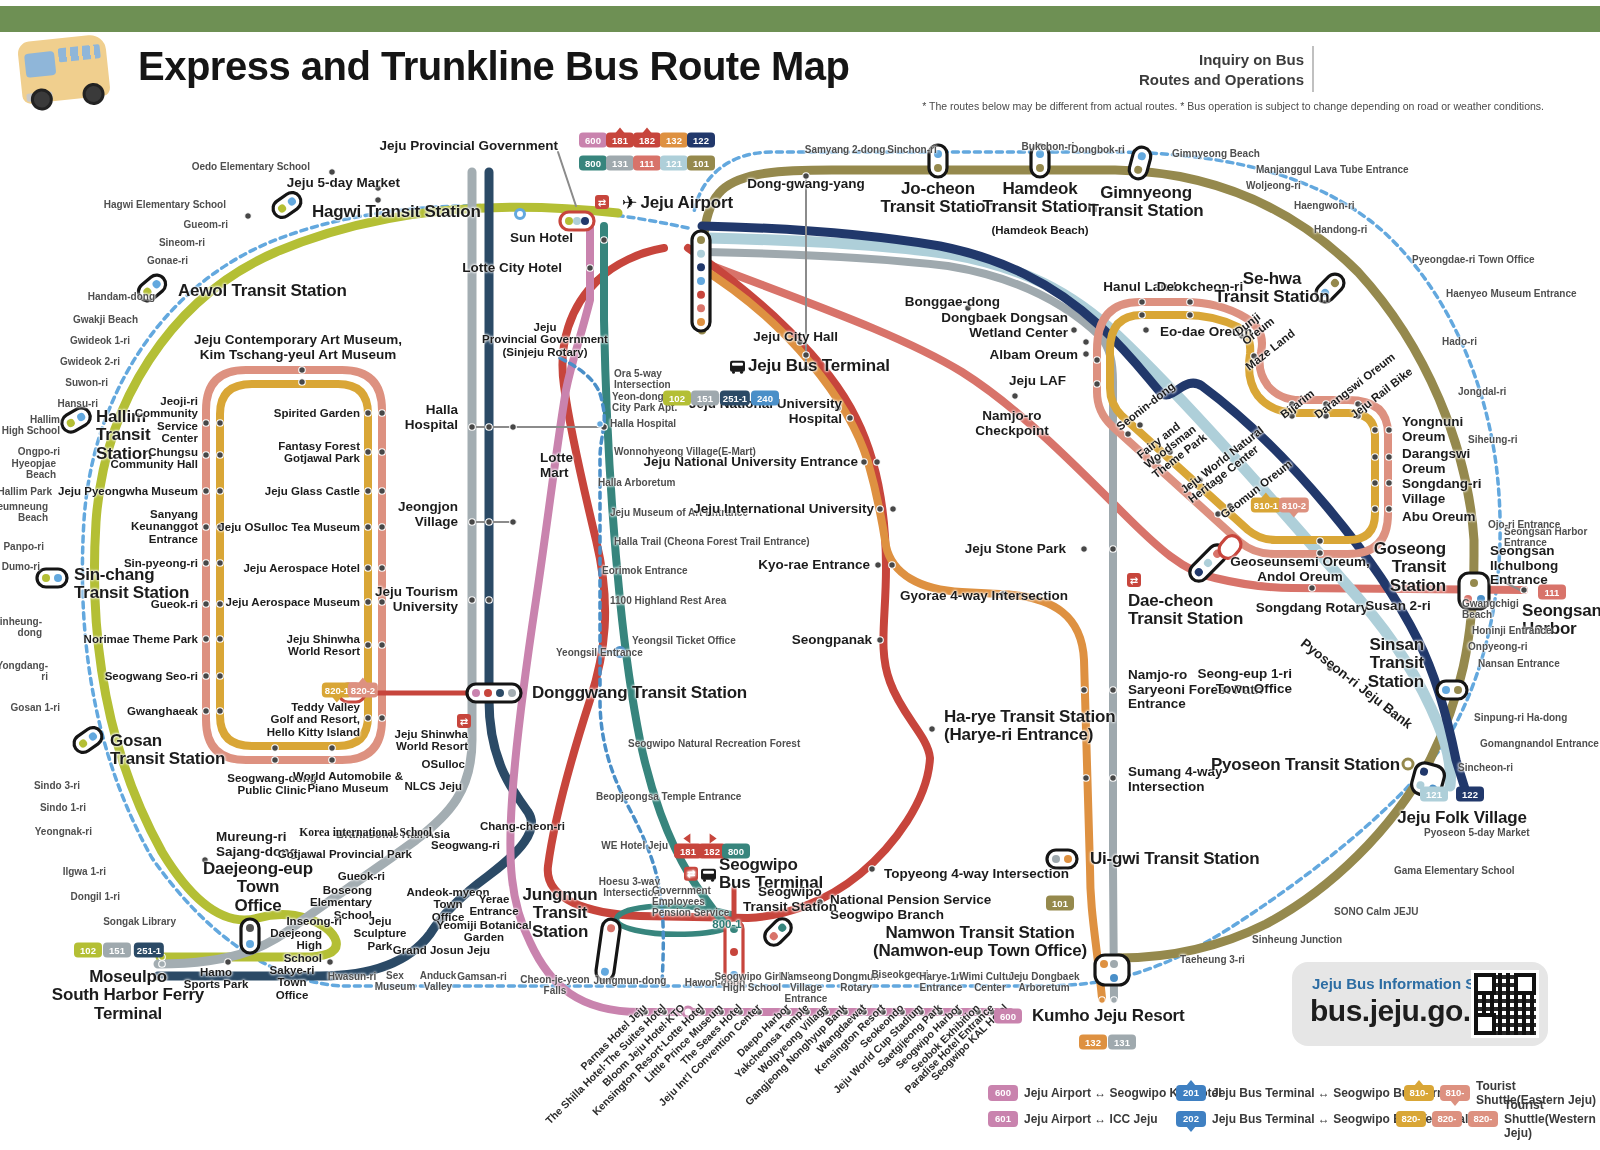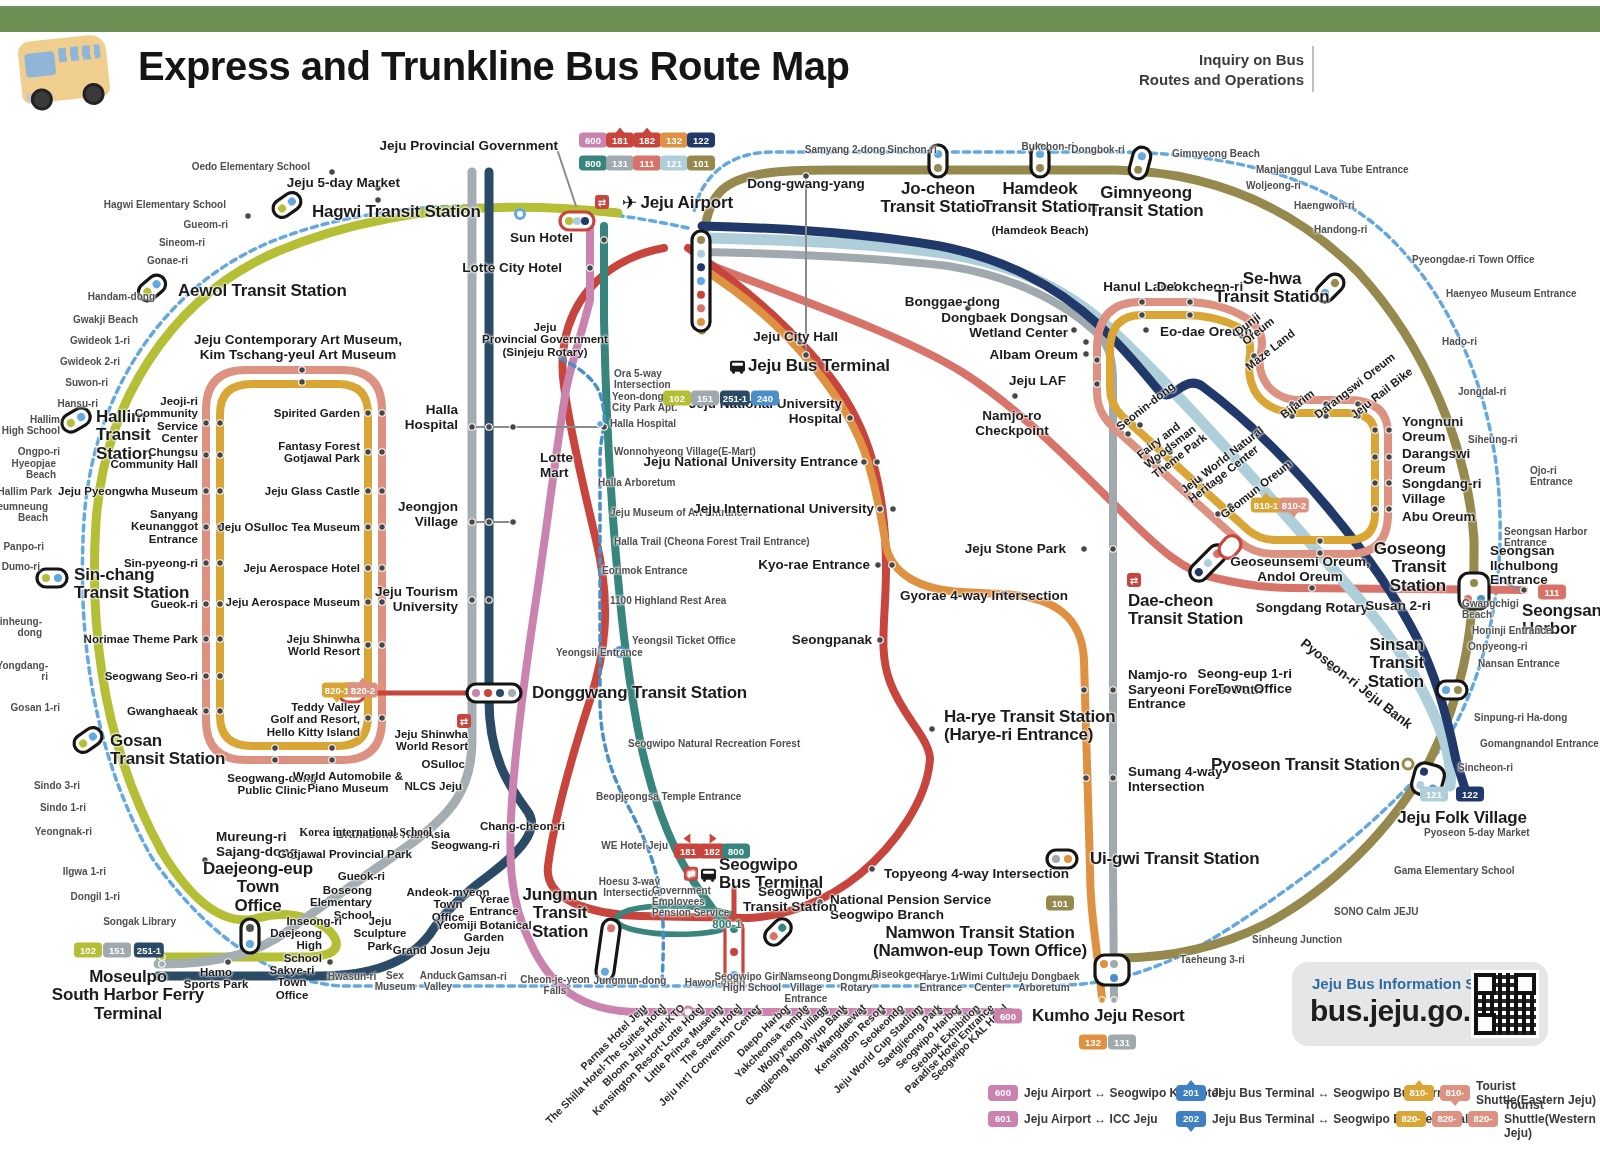--- a/index.html
+++ b/index.html
@@ -71,20 +71,21 @@
     <div class="grill"></div>
       <div class="wheel w1"></div>
       <div class="wheel w2"></div>
   </div>
   <div class="title">Express and Trunkline Bus Route Map</div>
   <div class="inq">
     <span>Inquiry on Bus</span><br>
     <span>Routes and Operations</span>
   </div>
   <div class="hdr-div"></div>
+  <div class="disc">* The routes below may be different from actual routes.   * Bus operation is subject to change depending on road or weather conditions.</div>
 
   <svg id="map-svg" width="1600" height="1150" viewBox="0 0 1600 1150">
       <path d="M688 228 C540 196 380 196 268 243 C158 290 92 400 84 520 C76 650 98 762 152 858 C204 932 268 980 340 986 L1040 986 C1110 986 1160 972 1230 928 C1320 870 1408 798 1448 738 C1492 662 1506 570 1498 482 C1490 392 1452 296 1386 234 C1316 170 1212 152 1108 152 L772 152 C726 152 700 180 694 212" fill="none" stroke="#63a8de" stroke-width="3.5" stroke-linecap="round" stroke-linejoin="round" stroke-dasharray="6 5"></path>
       <path d="M618 213 C500 200 380 208 276 252 C170 298 104 404 96 522 C88 650 110 758 162 852 C190 898 222 928 258 918 C292 908 330 922 336 941 C339 954 322 957 302 957 L160 957" fill="none" stroke="#b4bf35" stroke-width="9" stroke-linecap="round" stroke-linejoin="round"></path>
       <path d="M702 330 C702 250 700 210 722 190 C742 172 782 170 832 170 L1115 170 C1220 172 1298 212 1358 272 C1426 346 1468 448 1474 540 L1474 556 C1474 640 1460 700 1430 760 C1392 830 1330 890 1266 924 C1210 952 1160 958 1118 958" fill="none" stroke="#95894d" stroke-width="9" stroke-linecap="round" stroke-linejoin="round"></path>
       <path d="M702 262 C800 300 900 334 962 372 C1016 406 1070 460 1122 512 C1158 548 1184 572 1215 578 C1240 584 1262 588 1292 588 L1524 590" fill="none" stroke="#d8736a" stroke-width="8" stroke-linecap="round" stroke-linejoin="round"></path>
       <path d="M688 248 C760 298 828 360 856 418 C878 462 886 516 886 568 C886 620 878 650 890 682 C902 716 928 736 930 758 C928 800 894 846 860 874 C826 902 786 916 748 918 L640 916 C590 914 544 900 548 866 C554 820 572 756 590 700 C605 654 612 606 596 540 C584 490 570 430 564 386 C558 344 570 306 598 280 C614 264 640 252 664 248" fill="none" stroke="#c7453c" stroke-width="8" stroke-linecap="round" stroke-linejoin="round"></path>
       <path d="M698 266 C790 322 850 404 868 462 C876 490 882 520 886 546 C892 574 920 590 962 592 L1000 594 C1056 596 1082 618 1084 660 L1090 868 C1090 912 1096 938 1102 998" fill="none" stroke="#de9141" stroke-width="8" stroke-linecap="round" stroke-linejoin="round"></path>
       <path d="M706 252 C800 254 880 258 948 266 C1010 276 1062 300 1100 336 C1110 348 1113 362 1113 382 L1113 868 C1113 914 1114 952 1114 998" fill="none" stroke="#9fa9ae" stroke-width="8" stroke-linecap="round" stroke-linejoin="round"></path>
       <path d="M706 238 C800 240 880 244 950 254 C1020 266 1072 292 1118 336 C1190 404 1290 520 1360 600 C1400 646 1424 690 1438 724 C1448 748 1452 768 1450 786" fill="none" stroke="#aecfd9" stroke-width="11" stroke-linecap="round" stroke-linejoin="round"></path>
@@ -646,21 +647,21 @@
 Station</span></div>
       <div class="lbl sm" style="left: 1458px; top: 768px; text-align: left; transform: translate(0px, -50%); transform-origin: left center;"><span class="txt">Sincheon-ri</span></div>
       <div class="lbl sm" style="left: 1480px; top: 744px; text-align: left; transform: translate(0px, -50%); transform-origin: left center;"><span class="txt">Gomangnandol Entrance</span></div>
       <div class="lbl sm" style="left: 1474px; top: 718px; text-align: left; transform: translate(0px, -50%); transform-origin: left center;"><span class="txt">Sinpung-ri Ha-dong</span></div>
       <div class="lbl sm" style="left: 1478px; top: 664px; text-align: left; transform: translate(0px, -50%); transform-origin: left center;"><span class="txt">Nansan Entrance</span></div>
       <div class="lbl sm" style="left: 1468px; top: 647px; text-align: left; transform: translate(0px, -50%); transform-origin: left center;"><span class="txt">Onpyeong-ri</span></div>
       <div class="lbl sm" style="left: 1472px; top: 631px; text-align: left; transform: translate(0px, -50%); transform-origin: left center;"><span class="txt">Honinji Entrance</span></div>
       <div class="lbl sm" style="left: 1462px; top: 610px; text-align: left; transform: translate(0px, -50%); transform-origin: left center;"><span class="txt">Gwangchigi
 Beach</span></div>
       <div class="lbl sm" style="left: 1504px; top: 538px; text-align: left; transform: translate(0px, -50%); transform-origin: left center;"><span class="txt">Seongsan Harbor Entrance</span></div>
-      <div class="lbl sm" style="left: 1488px; top: 477px; text-align: left; transform: translate(0px, -50%); transform-origin: left center; margin-left: 42px;"><span class="txt">Ojo-ri Entrance</span></div>
+      <div class="lbl sm" style="left: 1488px; top: 525px; text-align: left; transform: translate(0px, -50%); transform-origin: left center;"><span class="txt">Ojo-ri Entrance</span></div>
       <div class="lbl sm" style="left: 1468px; top: 440px; text-align: left; transform: translate(0px, -50%); transform-origin: left center;"><span class="txt">Siheung-ri</span></div>
       <div class="lbl sm" style="left: 1458px; top: 392px; text-align: left; transform: translate(0px, -50%); transform-origin: left center;"><span class="txt">Jongdal-ri</span></div>
       <div class="lbl sm" style="left: 1442px; top: 342px; text-align: left; transform: translate(0px, -50%); transform-origin: left center;"><span class="txt">Hado-ri</span></div>
       <div class="lbl sm" style="left: 1446px; top: 294px; text-align: left; transform: translate(0px, -50%); transform-origin: left center;"><span class="txt">Haenyeo Museum Entrance</span></div>
       <div class="lbl sm" style="left: 1412px; top: 260px; text-align: left; transform: translate(0px, -50%); transform-origin: left center;"><span class="txt">Pyeongdae-ri Town Office</span></div>
       <div class="lbl sm" style="left: 1314px; top: 230px; text-align: left; transform: translate(0px, -50%); transform-origin: left center;"><span class="txt">Handong-ri</span></div>
       <div class="lbl sm" style="left: 1294px; top: 206px; text-align: left; transform: translate(0px, -50%); transform-origin: left center;"><span class="txt">Haengwon-ri</span></div>
       <div class="lbl sm" style="left: 1246px; top: 186px; text-align: left; transform: translate(0px, -50%); transform-origin: left center;"><span class="txt">Woljeong-ri</span></div>
       <div class="lbl sm" style="left: 1256px; top: 170px; text-align: left; transform: translate(0px, -50%); transform-origin: left center;"><span class="txt">Manjanggul Lava Tube Entrance</span></div>
       <div class="lbl sm" style="left: 1172px; top: 154px; text-align: left; transform: translate(0px, -50%); transform-origin: left center;"><span class="txt">Gimnyeong Beach</span></div>

